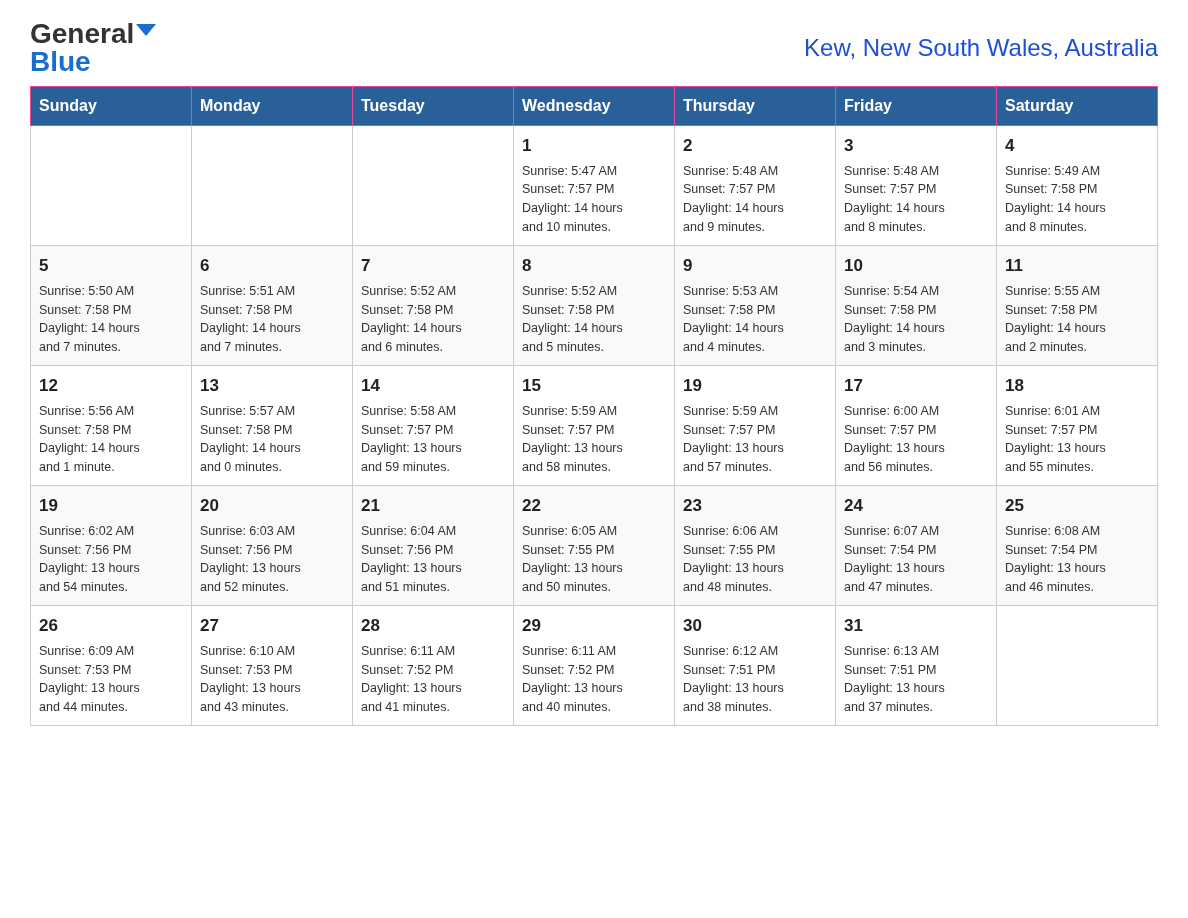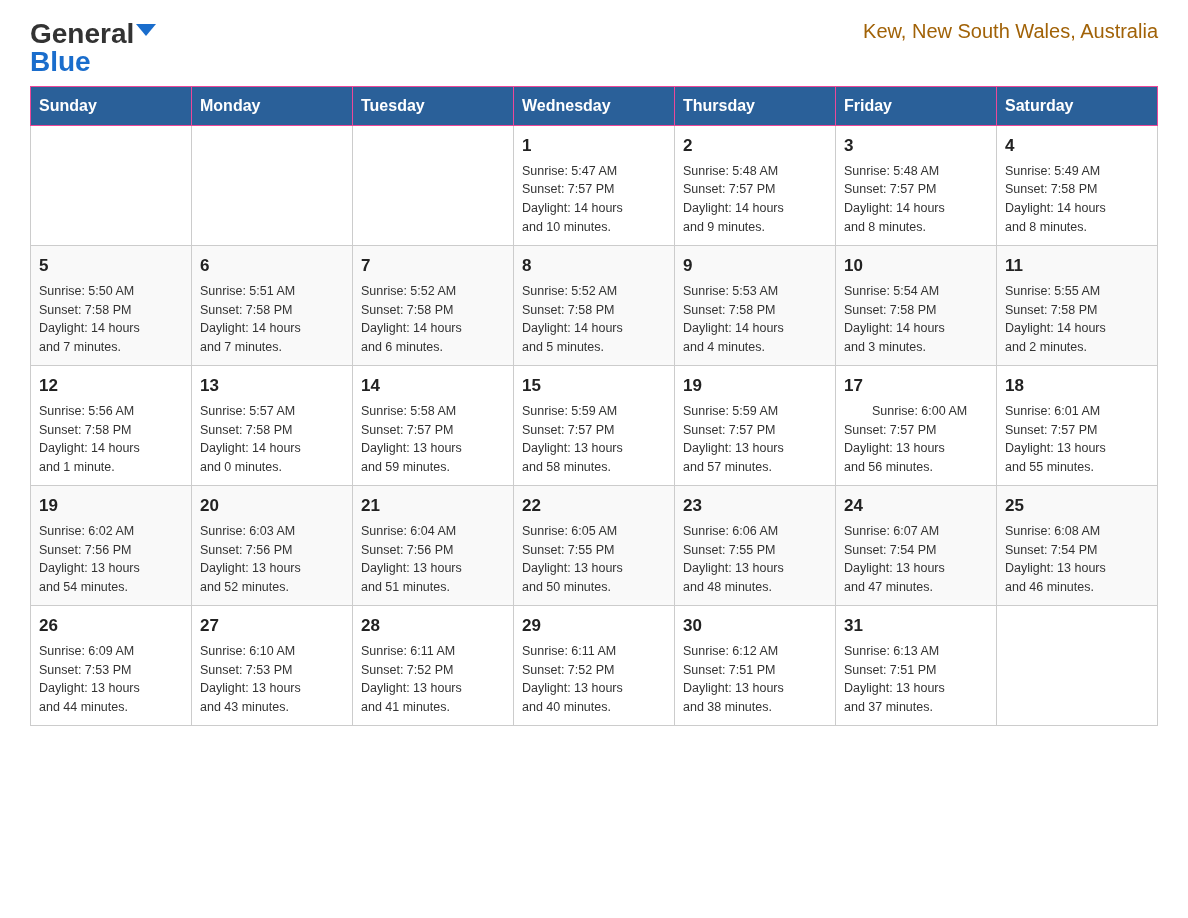--- a/index.html
+++ b/index.html
@@ -5,21 +5,21 @@
     * { box-sizing: border-box; margin: 0; padding: 0; }
     body {
       font-family: Arial, sans-serif;
       background: #ffffff;
       color: #333;
       padding: 20px 30px;
     }
     .header {
       display: flex;
       justify-content: space-between;
-      align-items: flex-start;
+      align-items: center;
       margin-bottom: 10px;
     }
     .logo {
       display: flex;
       flex-direction: column;
       align-items: flex-start;
     }
     .logo-text-general {
       font-size: 28px;
       font-weight: bold;
@@ -51,22 +51,22 @@
     .title-block {
       text-align: right;
     }
     .month-title {
       font-size: 52px;
       font-weight: bold;
       color: #222;
       line-height: 1.1;
     }
     .location-title {
-      font-size: 20px;
-      color: #a16207;
+      font-size: 24px;
+      color: #1d4ed8;
       margin-top: 0;
     }
     .calendar-table {
       width: 100%;
       border-collapse: collapse;
       margin-top: 10px;
     }
     .calendar-table th {
       background-color: #2a6099;
       color: #ffffff;
@@ -202,21 +202,21 @@
 Daylight: 13 hours
 and 59 minutes.</span></td>
         <td><span class="day-number">15</span><span class="day-info" style="white-space: pre-line;">Sunrise: 5:59 AM
 Sunset: 7:57 PM
 Daylight: 13 hours
 and 58 minutes.</span></td>
         <td><span class="day-number">19</span><span class="day-info" style="white-space: pre-line;">Sunrise: 5:59 AM
 Sunset: 7:57 PM
 Daylight: 13 hours
 and 57 minutes.</span></td>
-        <td><span class="day-number">17</span><span class="day-info" style="white-space: pre-line; margin-left: 28px;">Sunrise: 6:00 AM
+        <td><span class="day-number">17</span><span class="day-info" style="white-space: pre-line;">Sunrise: 6:00 AM
 Sunset: 7:57 PM
 Daylight: 13 hours
 and 56 minutes.</span></td>
         <td><span class="day-number">18</span><span class="day-info" style="white-space: pre-line; text-align: center;">Sunrise: 6:01 AM
 Sunset: 7:57 PM
 Daylight: 13 hours
 and 55 minutes.</span></td>
       </tr>
       <tr>
         <td><span class="day-number">19</span><span class="day-info" style="white-space: pre-line;">Sunrise: 6:02 AM

